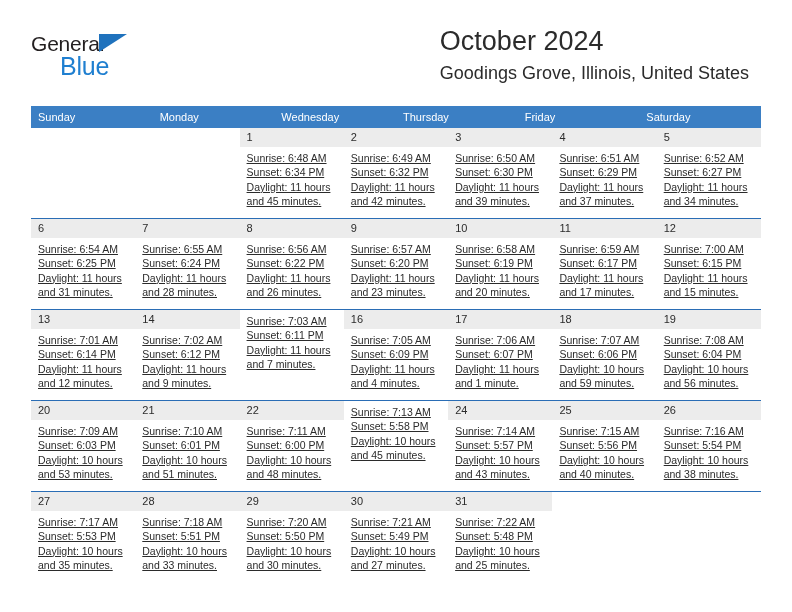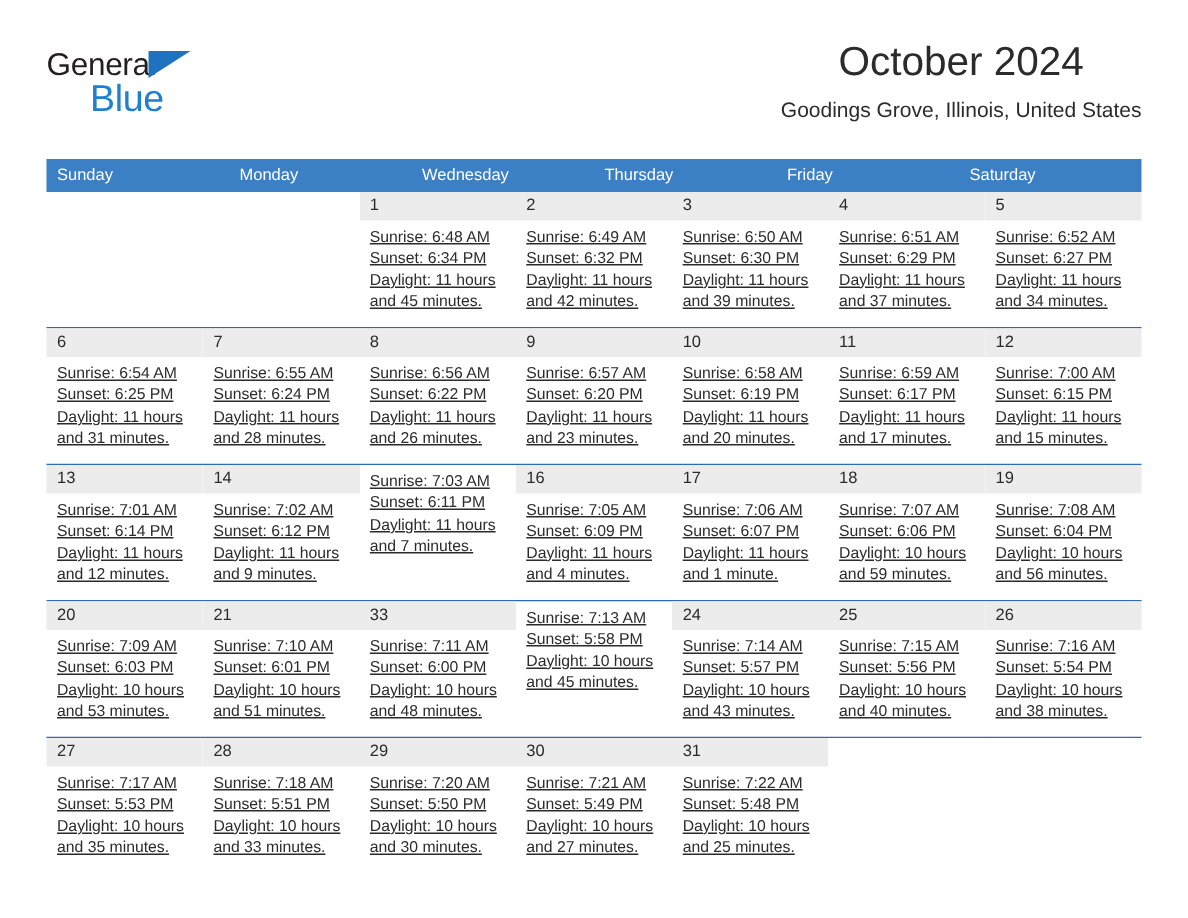--- a/index.html
+++ b/index.html
@@ -58,32 +58,32 @@
     position: absolute;
     left: 29px;
     top: 20px;
     font-size: 25px;
     letter-spacing: -0.2px;
     color: #1f7fd0;
     font-family: "Liberation Sans", sans-serif;
   }
   .title-block {
     position: absolute;
-    right: 0;
+    right: 12px;
     top: 0;
-    text-align: center;
+    text-align: left;
   }
   .cal-title {
     font-size: 27px;
     color: #2b2b2b;
     line-height: 34px;
     white-space: nowrap;
   }
   .cal-subtitle {
-    font-size: 14px;
+    font-size: 18px;
     color: #2b2b2b;
     line-height: 22px;
     margin-top: 4px;
     white-space: nowrap;
   }
 
   
   .calendar {
     position: absolute;
     left: 31px;
@@ -372,21 +372,21 @@
           <div class="day filled">
             <div class="daynum">21</div>
             <div class="day-lines">
               <div class="day-line">Sunrise: 7:10 AM</div>
               <div class="day-line">Sunset: 6:01 PM</div>
               <div class="day-line">Daylight: 10 hours</div>
               <div class="day-line">and 51 minutes.</div>
             </div>
           </div>
           <div class="day filled">
-            <div class="daynum">33</div>
+            <div class="daynum">22</div>
             <div class="day-lines">
               <div class="day-line">Sunrise: 7:11 AM</div>
               <div class="day-line">Sunset: 6:00 PM</div>
               <div class="day-line">Daylight: 10 hours</div>
               <div class="day-line">and 48 minutes.</div>
             </div>
           </div>
           <div class="day filled">
             <div class="day-lines">
               <div class="day-line">Sunrise: 7:13 AM</div>

